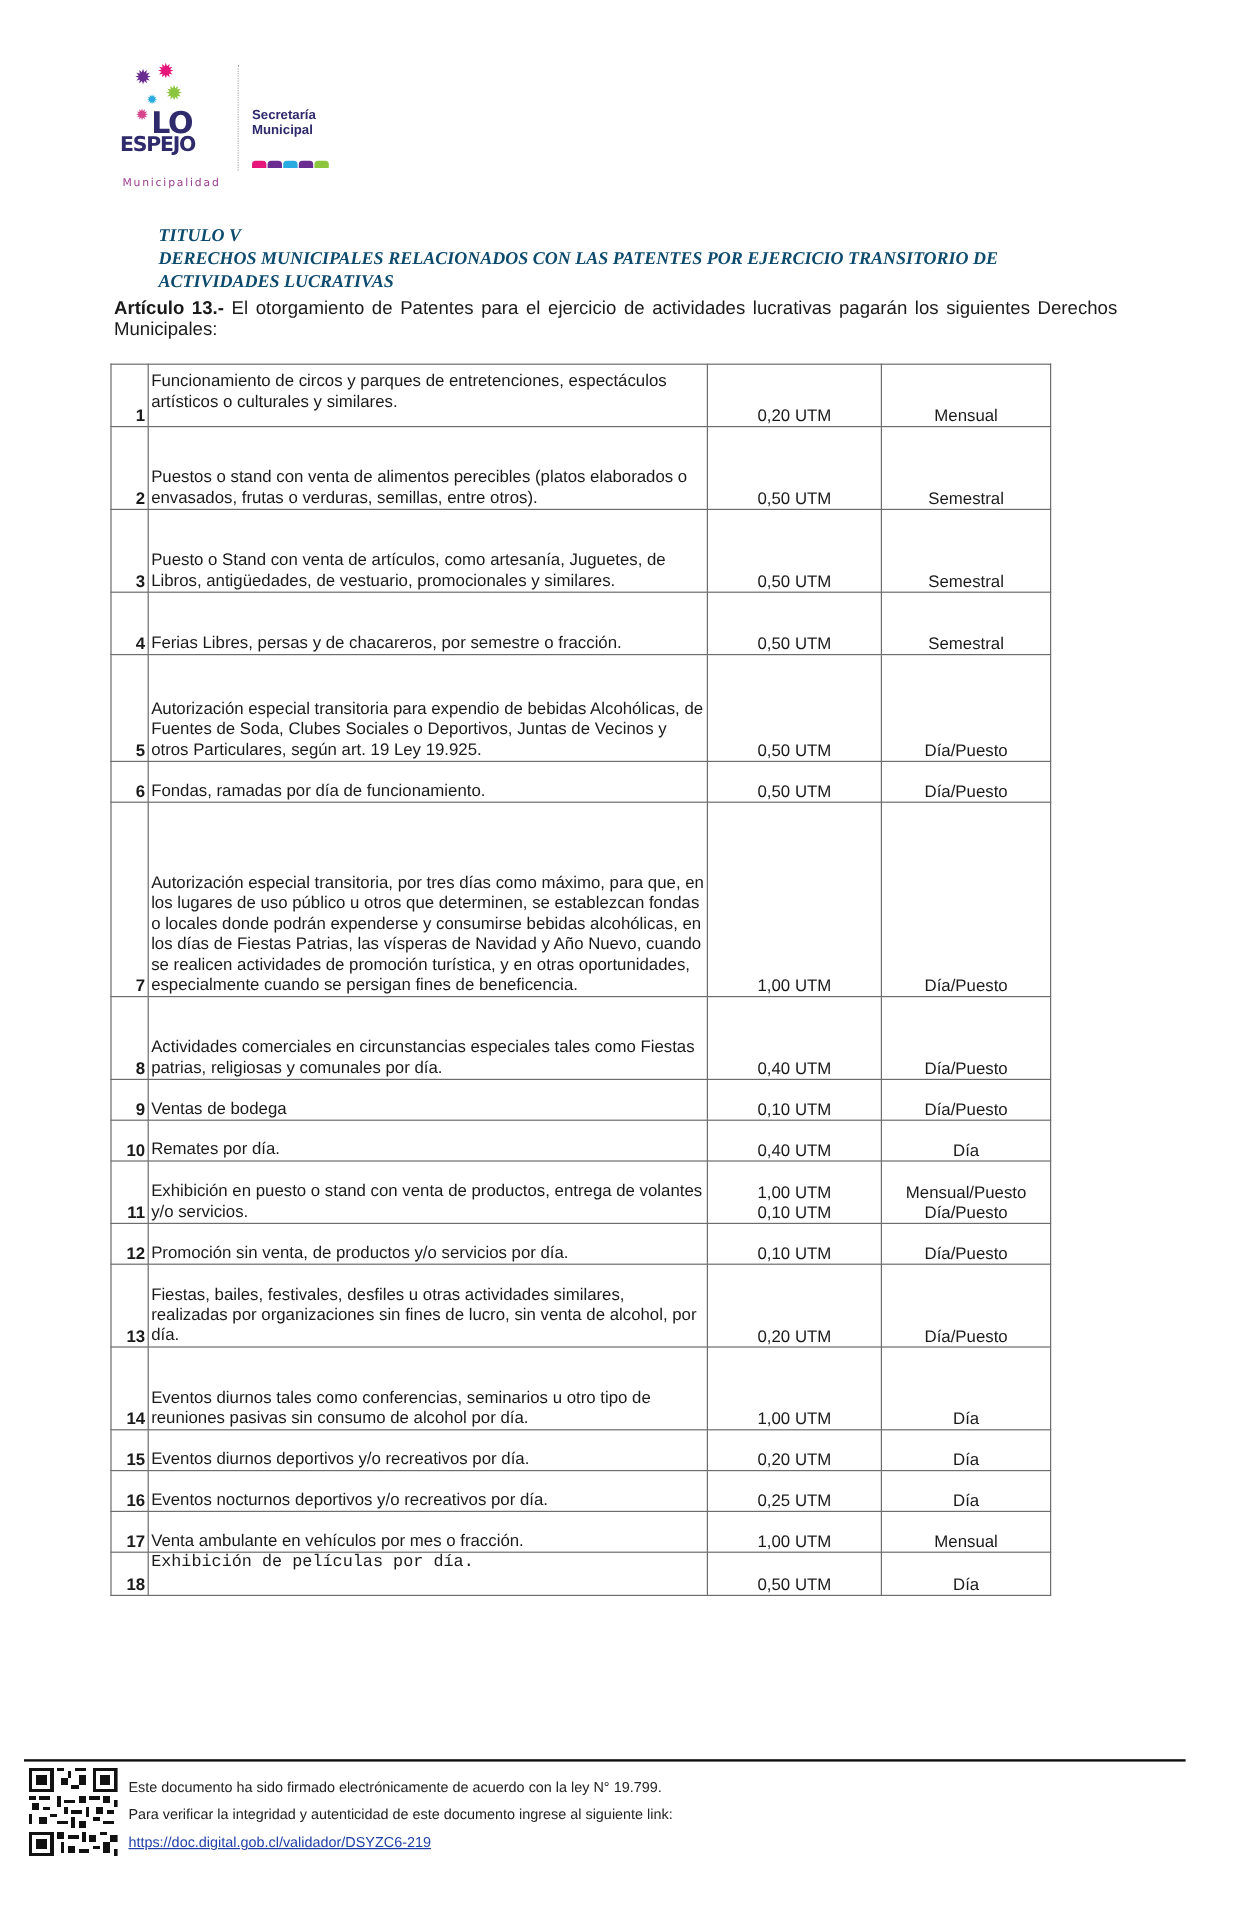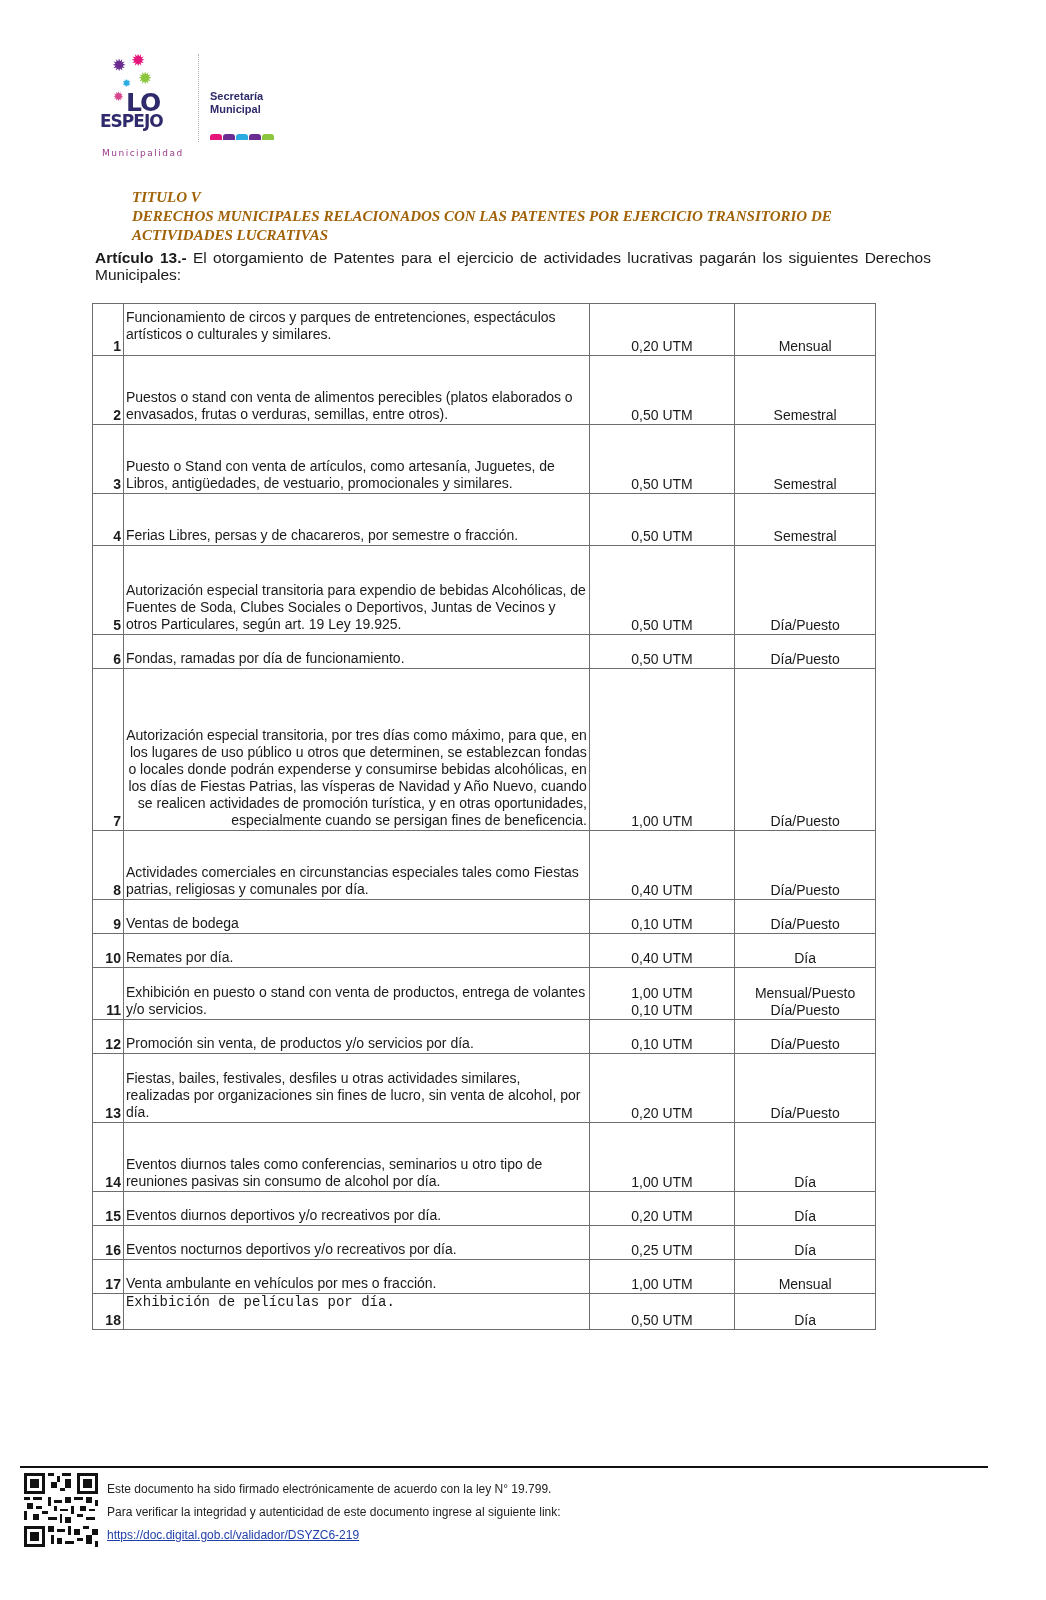--- a/index.html
+++ b/index.html
@@ -11,21 +11,21 @@
   .star { position: absolute; font-size: 17px; line-height: 1; font-family: "DejaVu Sans", sans-serif; }
   .logo-lo { position: absolute; left: 28px; top: 40px; font-family: "DejaVu Sans", sans-serif; font-weight: bold; font-size: 25px; color: #2e2a6b; letter-spacing: -1px; line-height: 1; }
   .logo-espejo { position: absolute; left: 2px; top: 63px; font-family: "DejaVu Sans", sans-serif; font-weight: bold; font-size: 17px; color: #2e2a6b; letter-spacing: -1px; line-height: 1; }
   .logo-muni { position: absolute; left: 4px; top: 89px; font-family: "DejaVu Sans", sans-serif; font-size: 9px; color: #9b3c8f; letter-spacing: 1.5px; line-height: 1; margin-top: 10px; }
   .logo-divider { position: absolute; left: 100px; top: 4px; height: 88px; border-left: 1px dotted #b0b0b0; }
   .logo-sec { position: absolute; left: 112px; top: 40px; font-family: Liberation Sans, sans-serif; font-weight: bold; font-size: 11px; color: #2e2a6b; line-height: 13px; }
   .logo-band { position: absolute; left: 112px; top: 84px; width: 64px; height: 6px; display: flex; gap: 1px; }
   .logo-band span { flex: 1; height: 6px; border-radius: 3px 3px 0 0; }
 
   
-  .titulo { position: absolute; left: 132px; top: 188px; width: 800px; font-family: "Liberation Serif", serif; font-style: italic; font-weight: bold; font-size: 15px; line-height: 19px; color: #a16207; }
+  .titulo { position: absolute; left: 132px; top: 188px; width: 800px; font-family: "Liberation Serif", serif; font-style: italic; font-weight: bold; font-size: 15px; line-height: 19px; color: #0c4a6e; }
 
   
   .articulo { position: absolute; left: 95px; top: 249px; width: 836px; font-size: 15.5px; line-height: 17px; text-align: justify; text-align-last: left; }
   .articulo b { font-weight: bold; }
 
   
   table.fees { position: absolute; left: 92px; top: 303px; width: 784px; border-collapse: collapse; font-size: 14px; line-height: 17px; }
   table.fees td { border: 1px solid #6d6d6d; vertical-align: bottom; padding: 0 2px 0px 2px; }
   td.num { width: 26px; text-align: right; font-weight: bold; padding-right: 3px; }
   td.desc { width: 463px; padding-left: 3px; }
@@ -158,21 +158,21 @@
           <span class="line">0,50 UTM</span>
         </td>
         <td class="per">
           <span class="line">Día/Puesto</span>
         </td>
       </tr>
       <tr style="height: 162px;">
         <td class="num">
           <span class="line">7</span>
         </td>
-        <td class="desc" style="padding-bottom: 1px; text-align: right;">
+        <td class="desc" style="padding-bottom: 1px;">
           <span class="line">Autorización especial transitoria, por tres días como máximo, para que, en los lugares de uso público u otros que determinen, se establezcan fondas o locales donde podrán expenderse y consumirse bebidas alcohólicas, en los días de Fiestas Patrias, las vísperas de Navidad y Año Nuevo, cuando se realicen actividades de promoción turística, y en otras oportunidades, especialmente cuando se persigan fines de beneficencia.</span>
         </td>
         <td class="amt">
           <span class="line">1,00 UTM</span>
         </td>
         <td class="per">
           <span class="line">Día/Puesto</span>
         </td>
       </tr>
       <tr style="height: 69px;">

